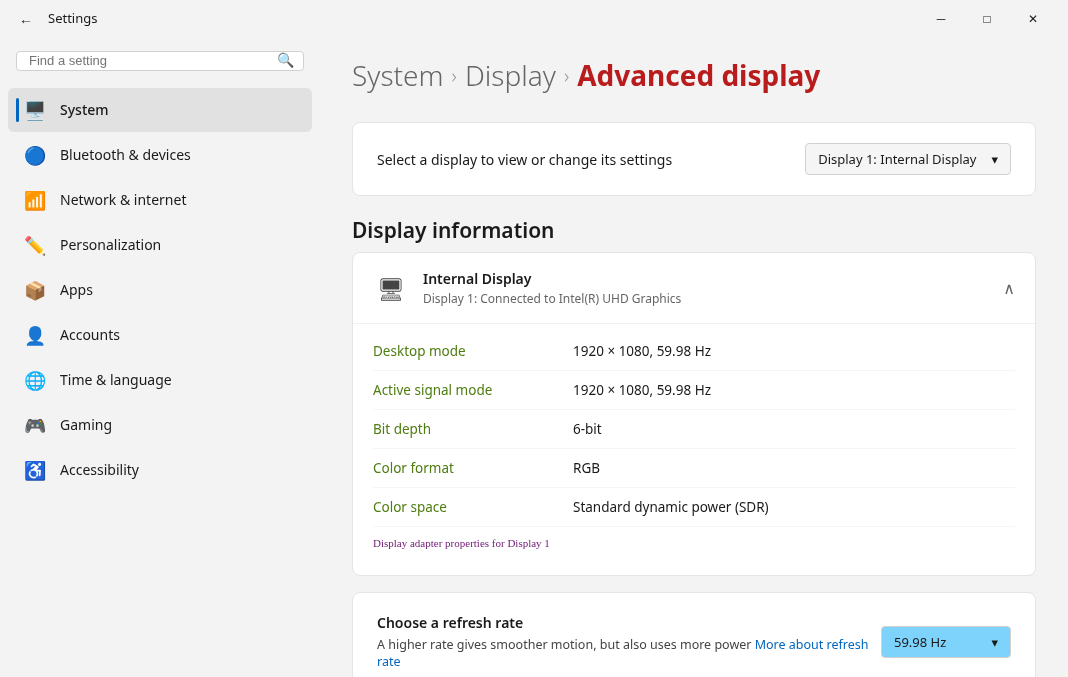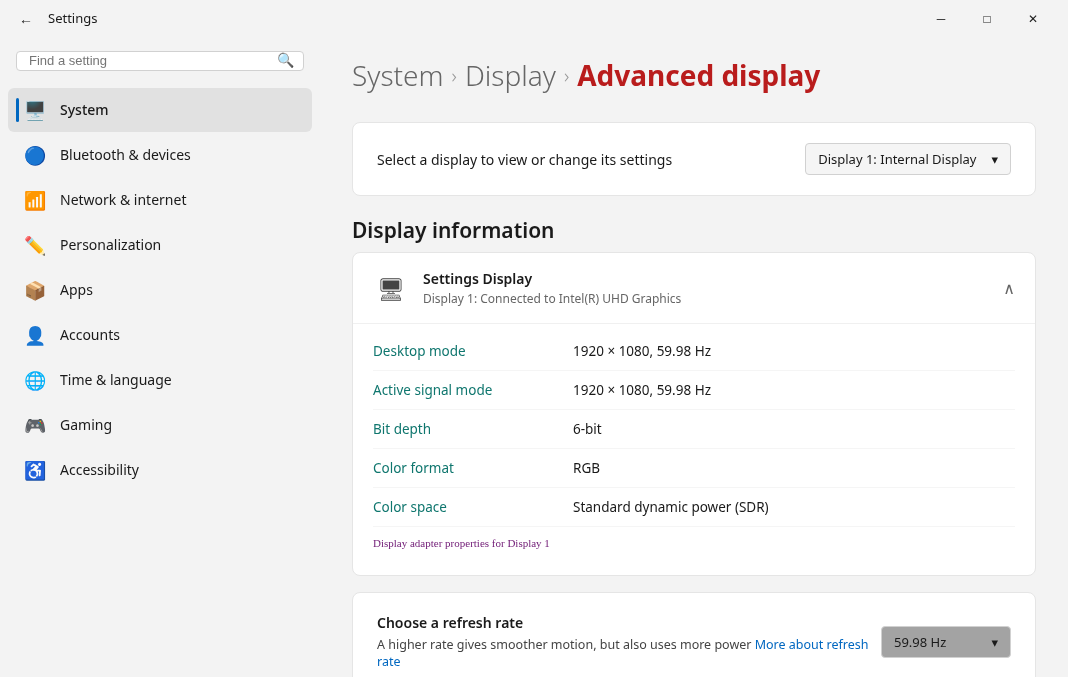--- a/index.html
+++ b/index.html
@@ -248,21 +248,21 @@
       padding: 8px 20px 16px 20px;
     }
     .info-row {
       display: flex;
       padding: 10px 0;
       border-bottom: 1px solid #f5f5f5;
       font-size: 13.5px;
     }
     .info-row:last-child { border-bottom: none; }
     .info-row-label {
-      color: #0f766e;
+      color: #4d7c0f;
       width: 200px;
       flex-shrink: 0;
     }
     .info-row-value {
       color: #1a1a1a;
     }
     .adapter-link {
       color: #701a75;
       text-decoration: none;
       font-size: 11px;
@@ -292,21 +292,21 @@
       color: #444;
     }
     .refresh-link {
       color: #0067c0;
       text-decoration: none;
     }
     .refresh-dropdown {
       display: flex;
       align-items: center;
       gap: 8px;
-      background: #a3a3a3;
+      background: #7dd3fc;
       border: 1px solid #d1d1d1;
       border-radius: 4px;
       padding: 6px 12px;
       cursor: pointer;
       font-size: 13px;
       color: #1a1a1a;
       min-width: 130px;
       justify-content: space-between;
     }
 
@@ -400,21 +400,21 @@
         <span>▾</span>
       </div>
     </div>
 
     <div class="section-title">Display information</div>
 
     <div class="info-card">
       <div class="display-header">
         <div class="display-header-icon">🖥</div>
         <div class="display-header-text">
-          <div class="display-header-name">Settings Display</div>
+          <div class="display-header-name">Internal Display</div>
           <div class="display-header-sub">Display 1: Connected to Intel(R) UHD Graphics</div>
         </div>
         <div class="display-header-chevron">∧</div>
       </div>
       <div class="info-rows" id="info-rows">
           <div class="info-row">
     <span class="info-row-label">Desktop mode</span>
     <span class="info-row-value">1920 × 1080, 59.98 Hz</span>
   </div>
           <div class="info-row">

